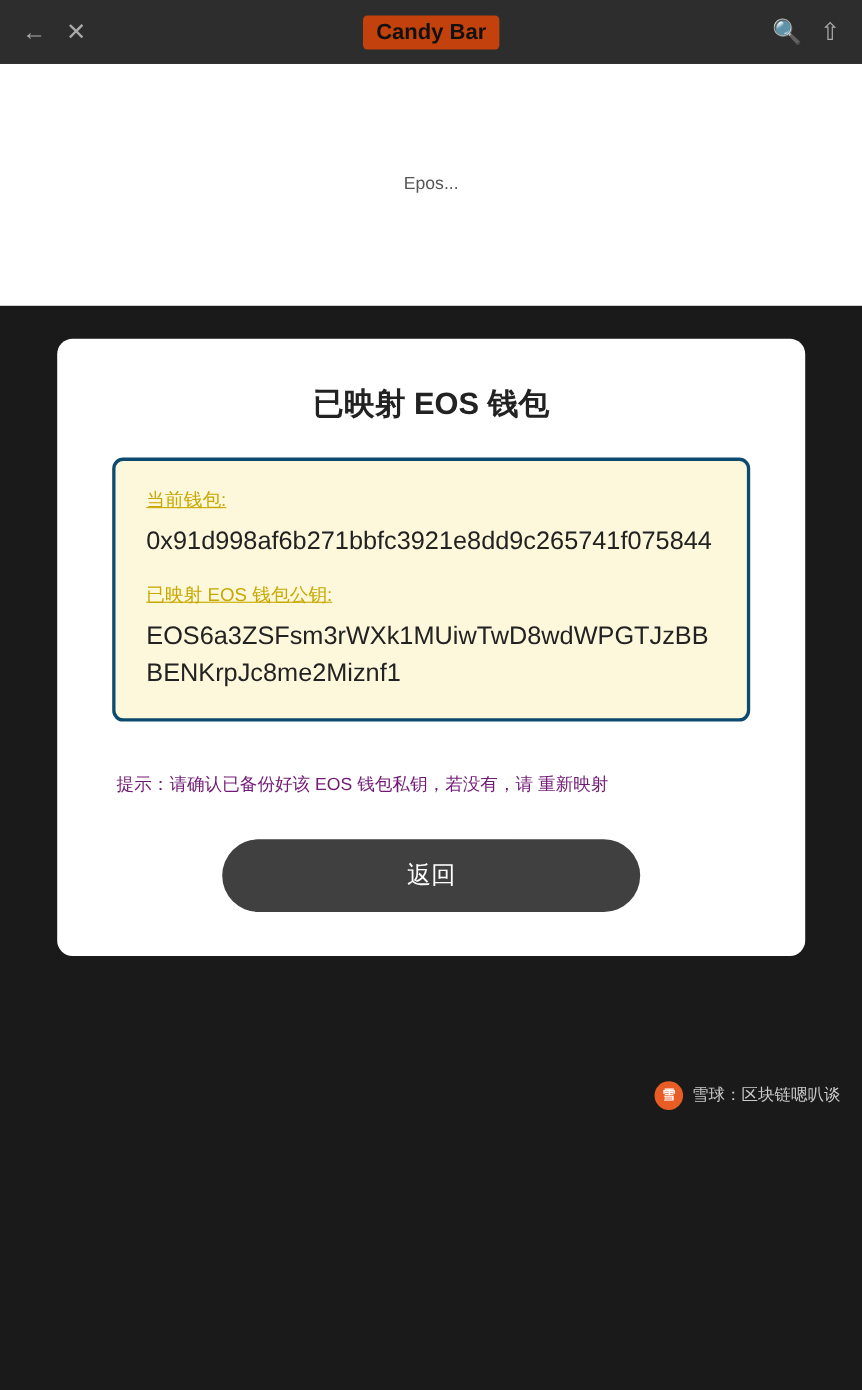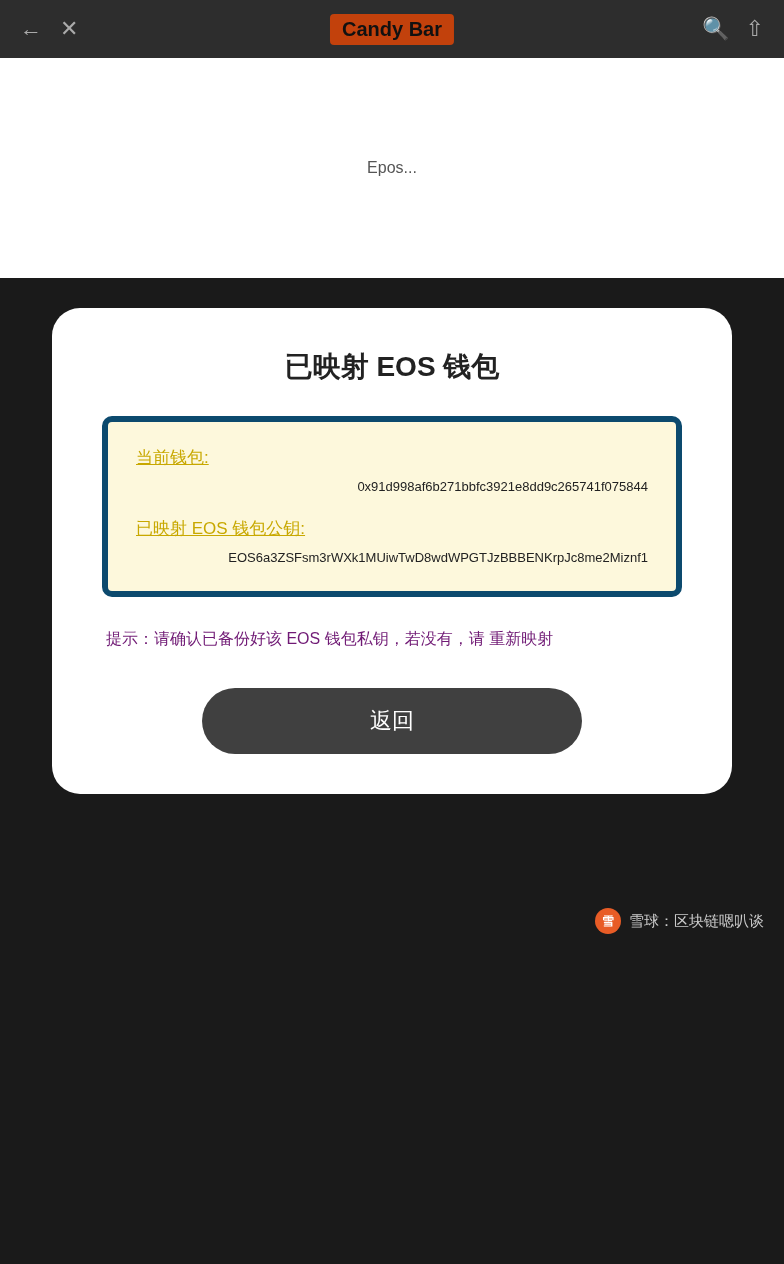--- a/index.html
+++ b/index.html
@@ -70,58 +70,57 @@
     .dark-area-text {
       color: #555;
       font-size: 16px;
     }
 
     
     .modal-card {
       width: 680px;
       margin: 0 auto;
       background: #ffffff;
-      border-radius: 28px;
+      border-radius: 14px;
       padding: 40px 50px 40px 50px;
       position: relative;
       z-index: 5;
     }
 
     .modal-title {
       text-align: center;
       font-size: 28px;
       font-weight: bold;
       color: #222;
       margin-bottom: 30px;
     }
 
     
     .info-box {
       background: #fdf8dc;
-      border: 6px solid #0c4a6e;
+      border: 3px solid #0c4a6e;
       border-radius: 10px;
       padding: 24px 28px;
-      margin-bottom: 28px;
+      margin-bottom: 44px;
     }
 
     .info-label {
       font-size: 17px;
       color: #c8a800;
       text-decoration: underline;
       margin-bottom: 8px;
       display: block;
     }
 
     .info-value {
-      font-size: 13px;
+      font-size: 23px;
       color: #222;
       word-break: break-all;
       line-height: 1.5;
       margin-bottom: 20px;
-      text-align: right;
     }
 
     .info-value:last-child {
       margin-bottom: 0;
     }
 
     
     .hint-text {
       font-size: 16px;
       color: #701a75;

